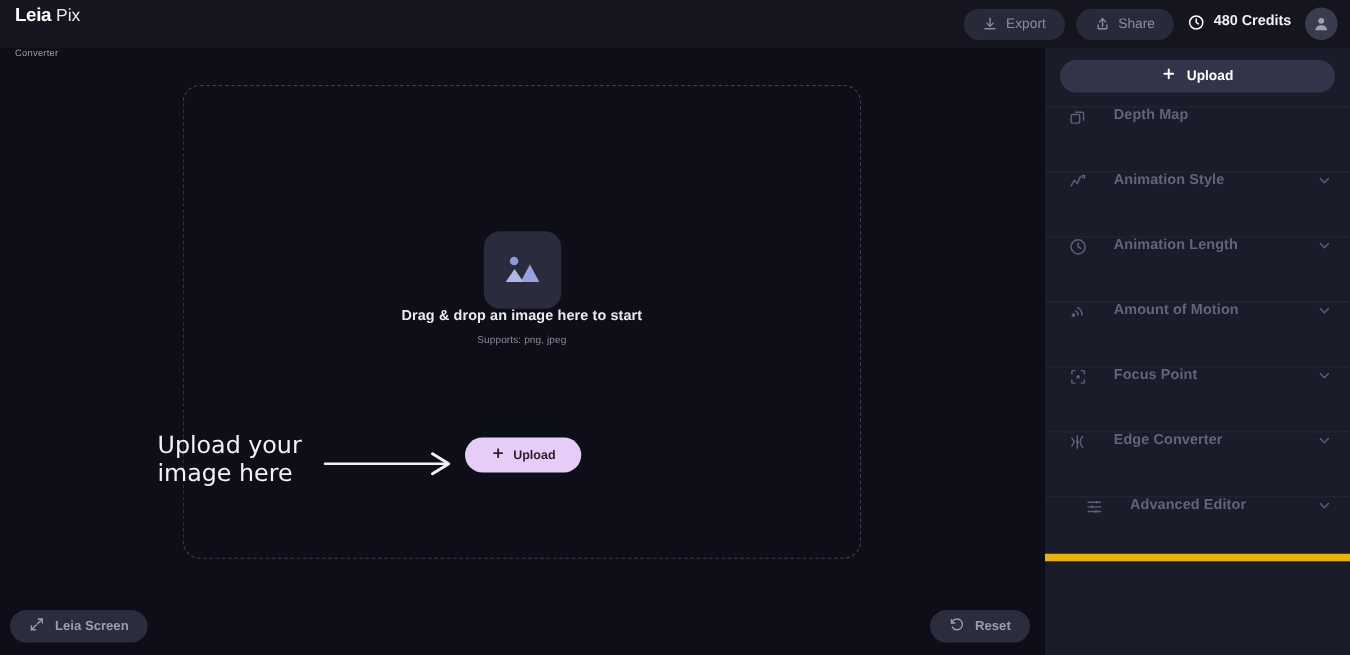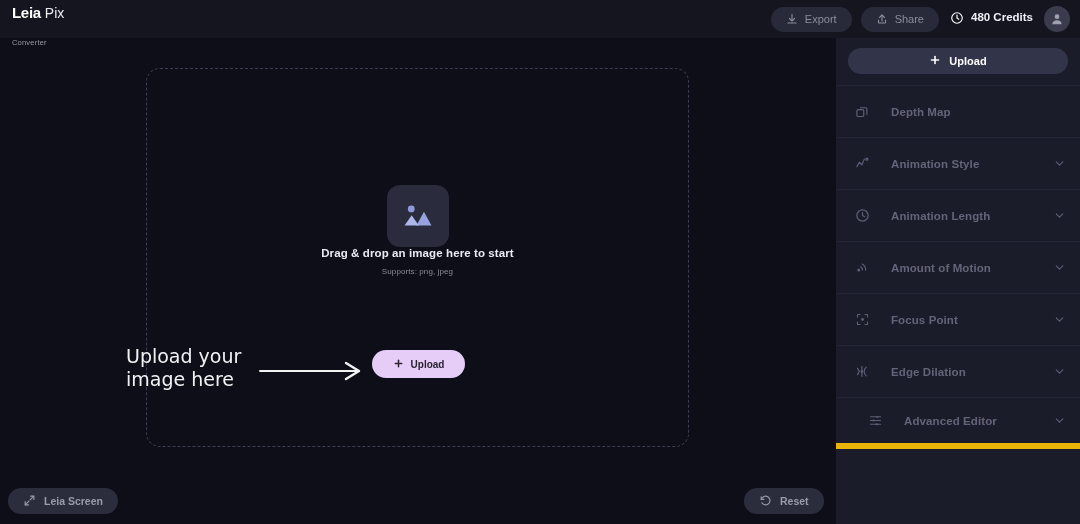--- a/index.html
+++ b/index.html
@@ -245,21 +245,21 @@
   .side-upload-label {
     font-size: 11px;
     font-weight: 700;
     color: #ffffff;
   }
 
   .side-item {
     position: relative;
     height: 52px;
     display: flex;
-    align-items: center;
+    align-items: flex-start;
     padding: 0 14px 0 19px;
     border-top: 1px solid #242534;
     cursor: pointer;
   }
   .side-item:last-of-type { border-bottom: 6px solid #eab308; padding-left: 32px; }
 
   .side-icon {
     width: 18px;
     display: flex;
     align-items: center;
@@ -489,21 +489,21 @@
 
     <div class="side-item">
       <span class="side-icon">
         <svg width="15" height="15" viewBox="0 0 24 24" fill="none" stroke="#5e5f76" stroke-width="1.9" stroke-linecap="round" stroke-linejoin="round">
           <path d="M4 7l3 5-3 5"></path>
           <path d="M11 4v16"></path>
           <circle cx="11" cy="12" r="2" fill="#5e5f76" stroke="none"></circle>
           <path d="M18 5a9 9 0 0 0 0 14"></path>
         </svg>
       </span>
-      <span class="side-label">Edge Dilation</span>
+      <span class="side-label">Edge Converter</span>
       <span class="side-chev">
         <svg width="13" height="13" viewBox="0 0 24 24" fill="none" stroke="#5e5f76" stroke-width="2.1" stroke-linecap="round" stroke-linejoin="round">
             <path d="M6 9l6 6 6-6"></path>
           </svg>
       </span>
     </div>
 
     <div class="side-item">
       <span class="side-icon">
         <svg width="15" height="15" viewBox="0 0 24 24" fill="none" stroke="#5e5f76" stroke-width="1.9" stroke-linecap="round">

